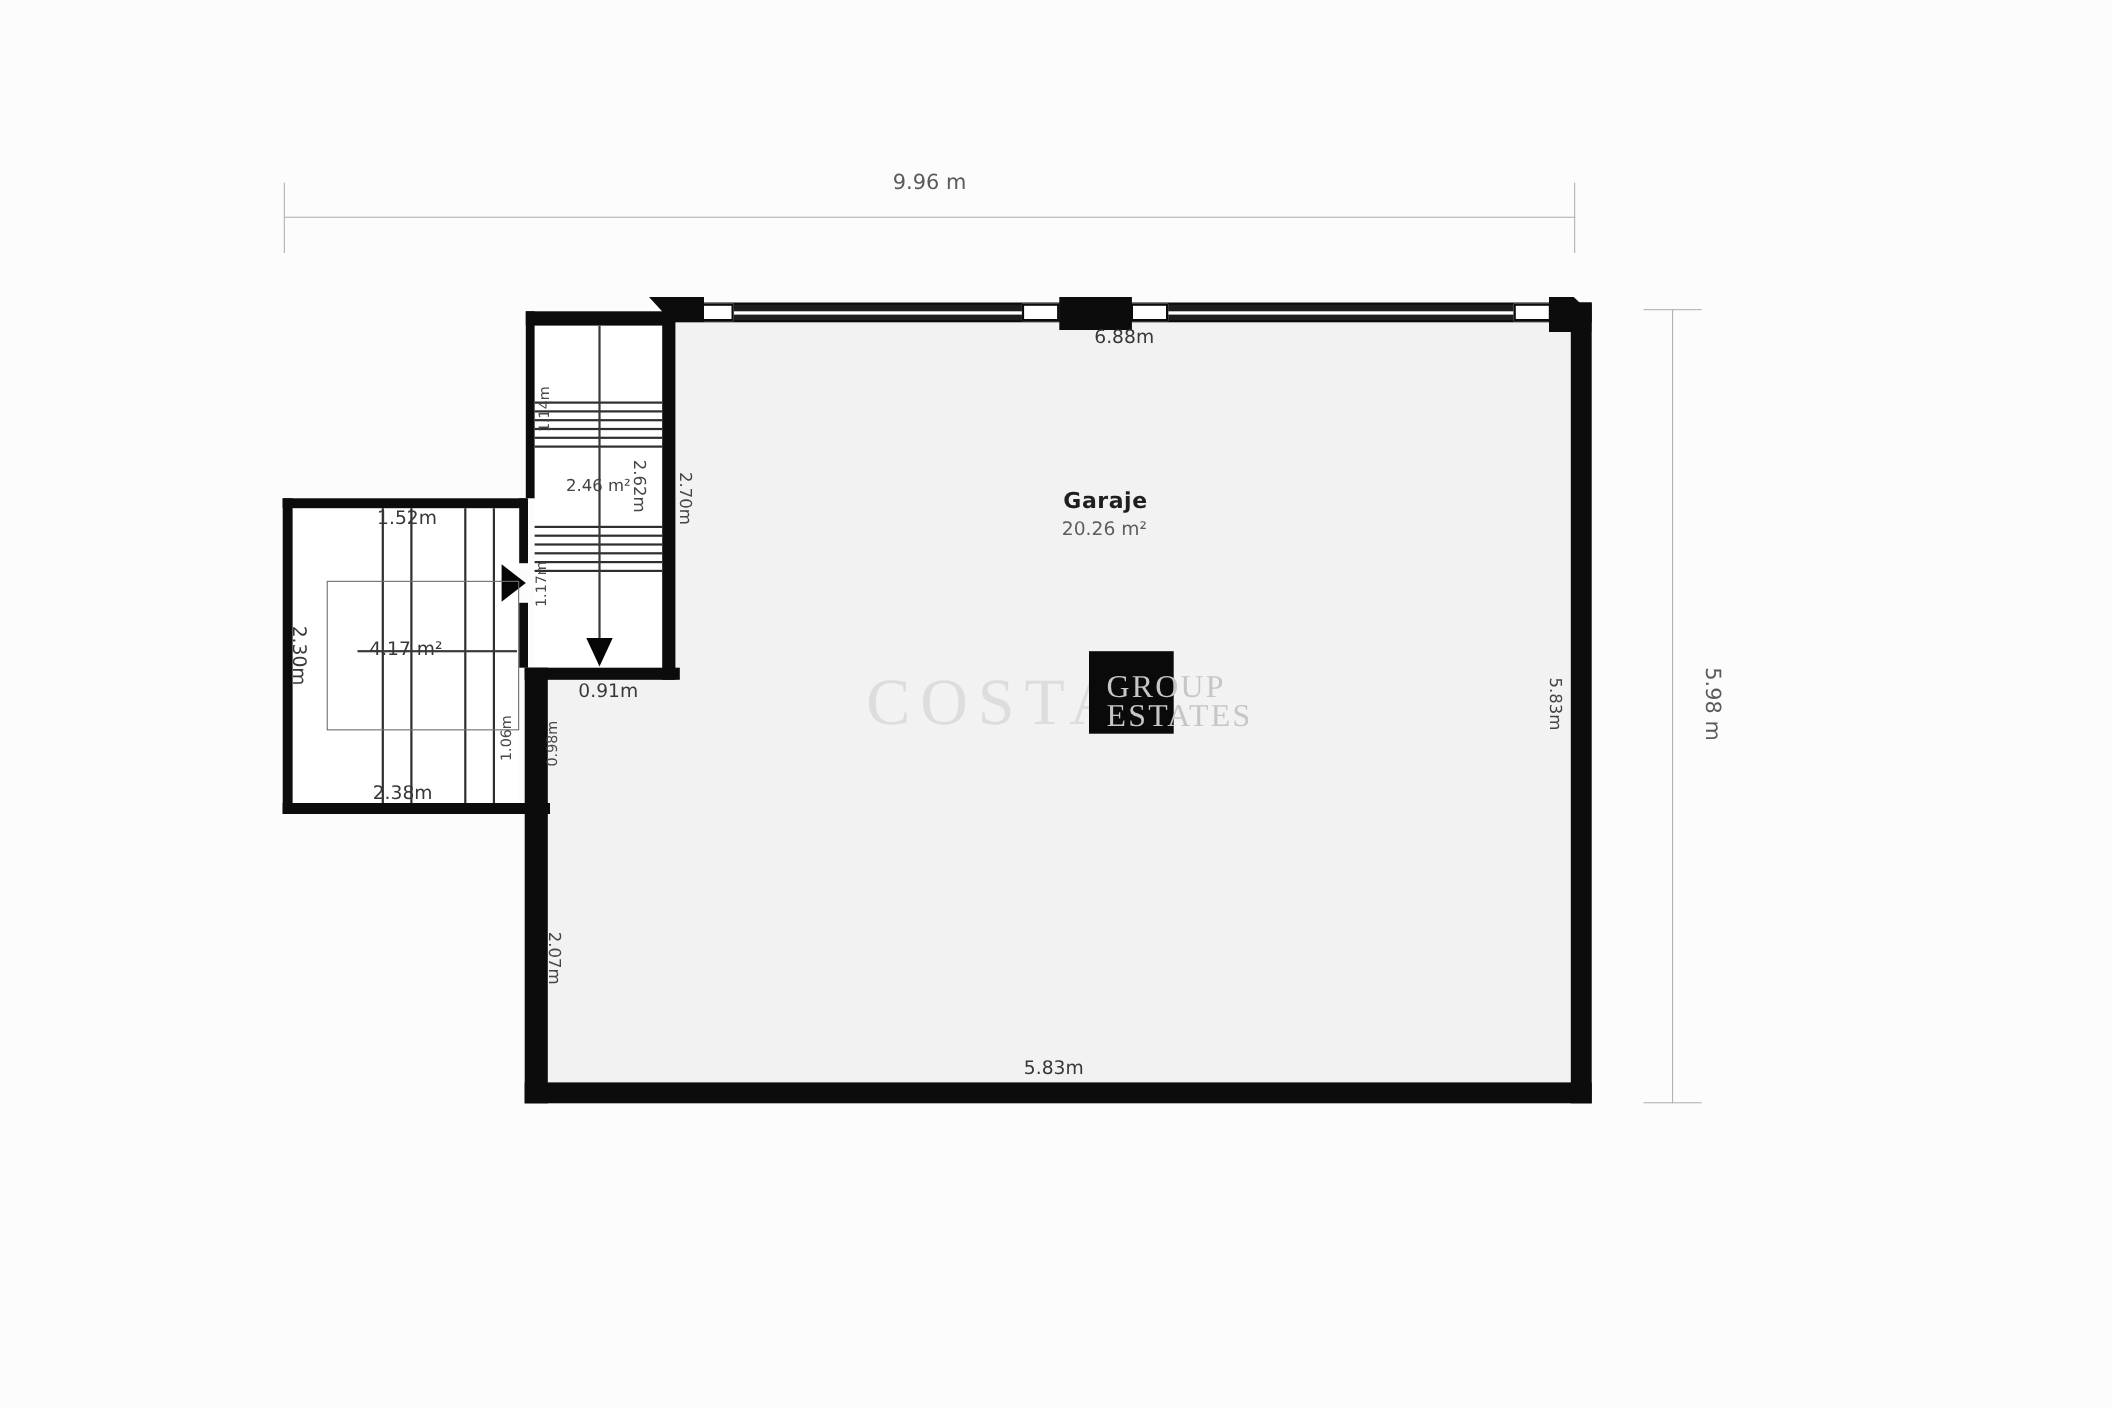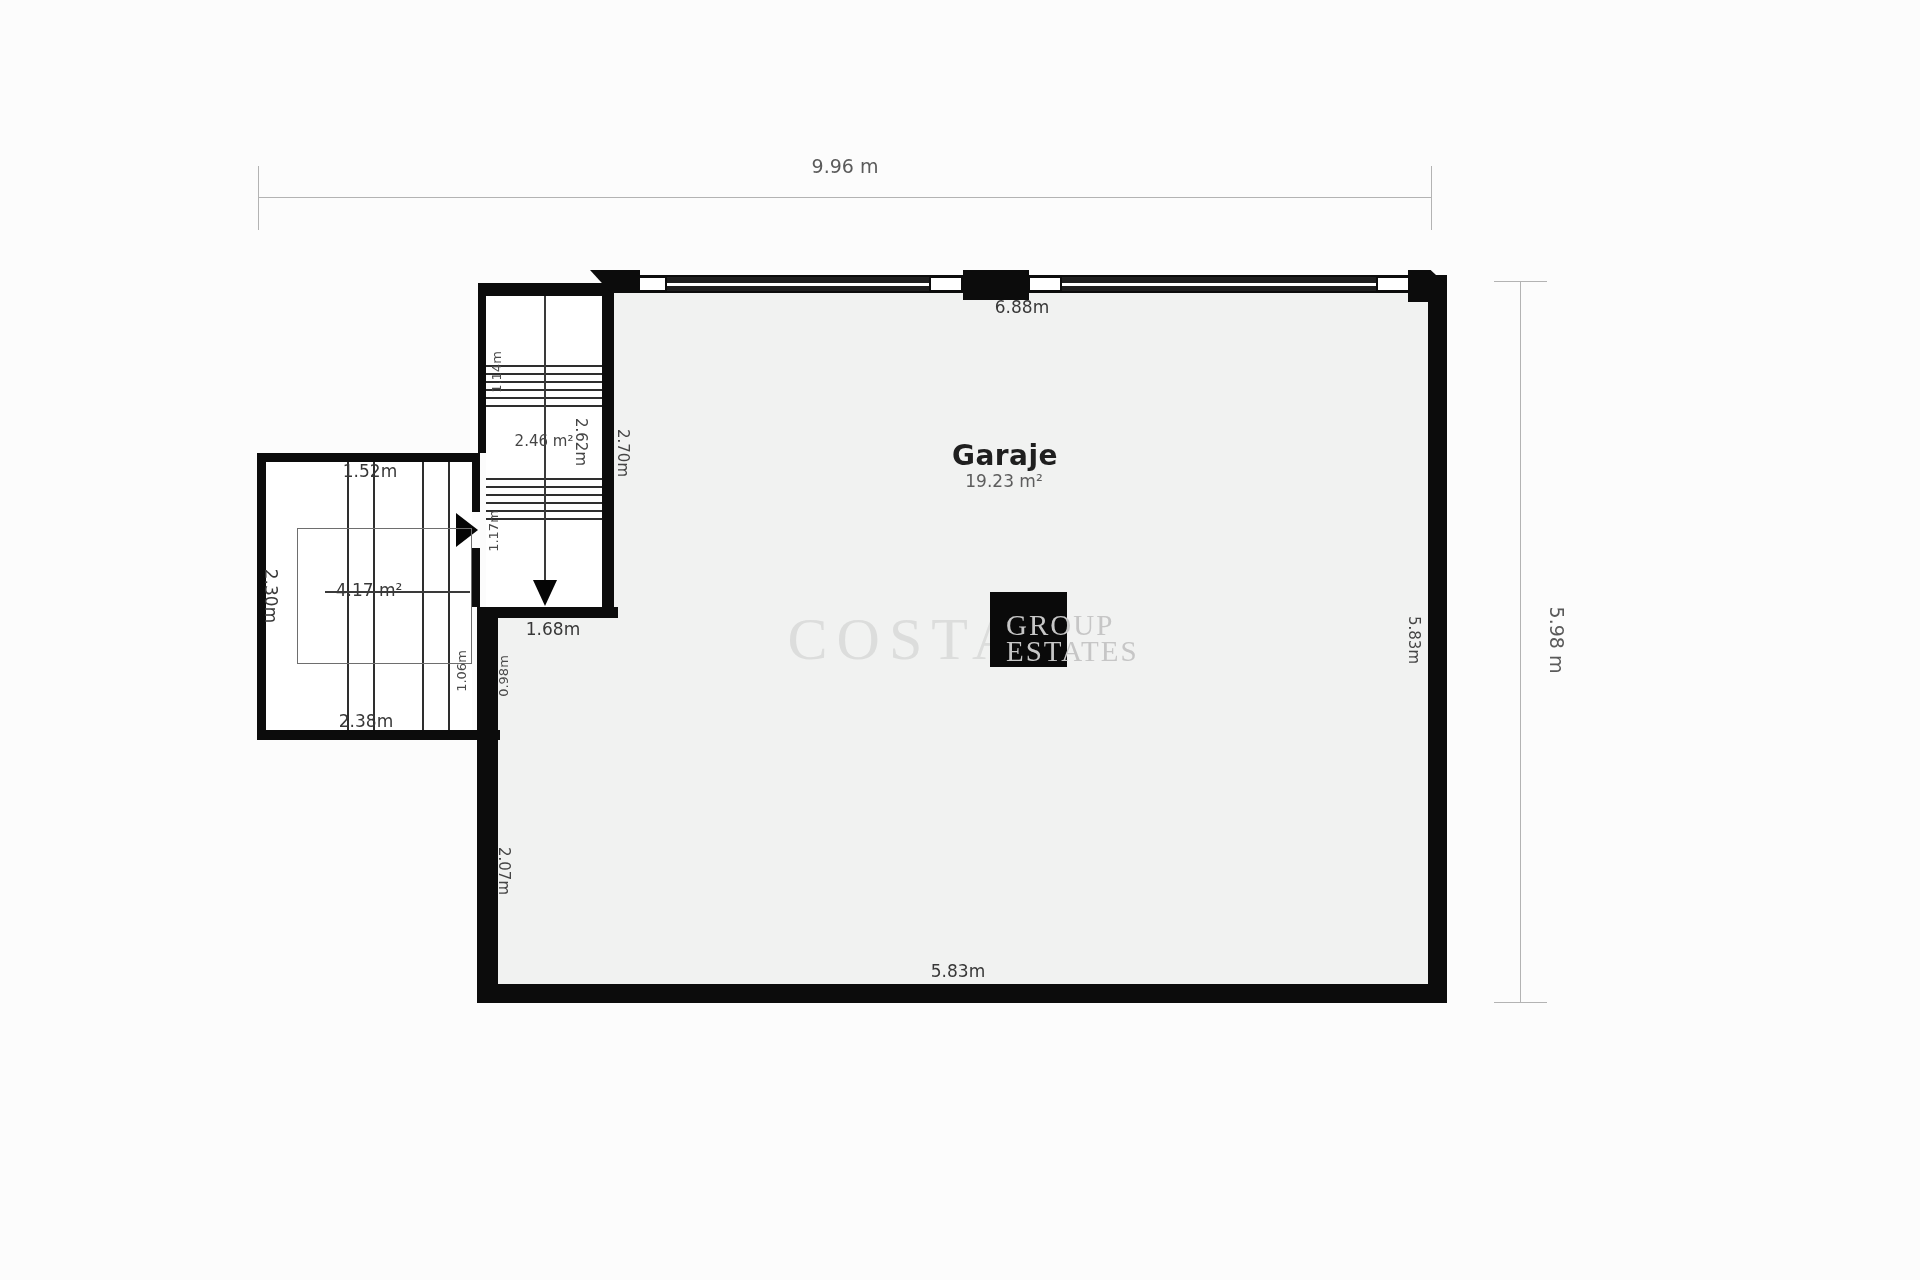--- a/index.html
+++ b/index.html
@@ -17,21 +17,21 @@
   .window{position:absolute;background:#ffffff;border:2px solid #0c0c0c;box-sizing:border-box;}
   .glazing{position:absolute;background:#1e1e1e;}
   .glazing-line{position:absolute;background:#ffffff;}
   .lbl{position:absolute;white-space:nowrap;color:#3f3f3f;transform:translate(-50%,-50%);}
   .lbl.r90{transform:translate(-50%,-50%) rotate(90deg);}
   .lbl.r270{transform:translate(-50%,-50%) rotate(-90deg);}
   .dim-lbl{color:#5a5a5a;font-size:19px;}
   .in-lbl{font-size:17px;color:#383838;}
   .sm-lbl{font-size:15px;color:#454545;}
   .xs-lbl{font-size:13px;color:#4a4a4a;}
-  .room-title{font-size:28px;font-weight:600;color:#1f1f1f;letter-spacing:0.5px;}
+  .room-title{font-size:20px;font-weight:600;color:#1f1f1f;letter-spacing:0.5px;}
   .room-area{font-size:17px;color:#5d5d5d;}
   .arrow-down{position:absolute;width:0;height:0;
       border-left:12px solid transparent;border-right:12px solid transparent;
       border-top:26px solid #050505;}
   .arrow-right{position:absolute;width:0;height:0;
       border-top:17px solid transparent;border-bottom:17px solid transparent;
       border-left:22px solid #050505;}
   .corner{position:absolute;background:#0c0c0c;}
   .wm-costa{position:absolute;font-family:"Liberation Serif","DejaVu Serif",serif;
       font-size:60px;color:rgba(110,110,110,0.16);letter-spacing:9px;transform:translate(-50%,-50%);}
@@ -110,32 +110,32 @@
   <div class="wall" style="left:257px;top:730px;width:243px;height:10px;"></div>
 
   <div class="tread-v" style="left:347px;top:462px;height:268px;"></div>
   <div class="tread-v" style="left:373px;top:462px;height:268px;"></div>
   <div class="tread-v" style="left:422px;top:462px;height:268px;"></div>
   <div class="tread-v" style="left:448px;top:462px;height:268px;"></div>
   <div class="inset-rect" style="left:297px;top:528px;width:173px;height:134px;"></div>
   <div class="walkline" style="left:325px;top:591px;width:145px;height:2px;"></div>
 
   <div class="lbl room-title" style="left:1005px;top:455px;">Garaje</div>
-  <div class="lbl room-area" style="left:1004px;top:481px;">19.23 m²</div>
+  <div class="lbl room-area" style="left:1004px;top:481px;">20.26 m²</div>
   <div class="lbl in-lbl" style="left:1010px;top:307px;margin-left:12px;">6.88m</div>
   <div class="lbl sm-lbl r90" style="left:1414px;top:640px;">5.83m</div>
   <div class="lbl in-lbl" style="left:958px;top:971px;">5.83m</div>
   <div class="lbl sm-lbl r90" style="left:504px;top:871px;">2.07m</div>
 
   <div class="lbl sm-lbl" style="left:544px;top:441px;">2.46 m²</div>
   <div class="lbl sm-lbl r90" style="left:581px;top:442px;">2.62m</div>
   <div class="lbl sm-lbl r90" style="left:623px;top:453px;">2.70m</div>
   <div class="lbl xs-lbl r270" style="left:496px;top:372px;">1.14m</div>
   <div class="lbl xs-lbl r270" style="left:493px;top:531px;">1.17m</div>
-  <div class="lbl in-lbl" style="left:553px;top:629px;">1.68m</div>
+  <div class="lbl in-lbl" style="left:553px;top:629px;">0.91m</div>
 
   <div class="lbl in-lbl" style="left:370px;top:471px;">1.52m</div>
   <div class="lbl in-lbl r90" style="left:271px;top:596px;">2.30m</div>
   <div class="lbl in-lbl" style="left:369px;top:590px;">4.17 m²</div>
   <div class="lbl in-lbl" style="left:366px;top:721px;">2.38m</div>
   <div class="lbl xs-lbl r270" style="left:461px;top:671px;">1.06m</div>
   <div class="lbl xs-lbl r270" style="left:503px;top:676px;">0.98m</div>
 
   <div class="wm-costa" style="left:906px;top:639px;">COSTA</div>
   <div class="wm-box" style="left:990px;top:592px;width:77px;height:75px;"></div>

